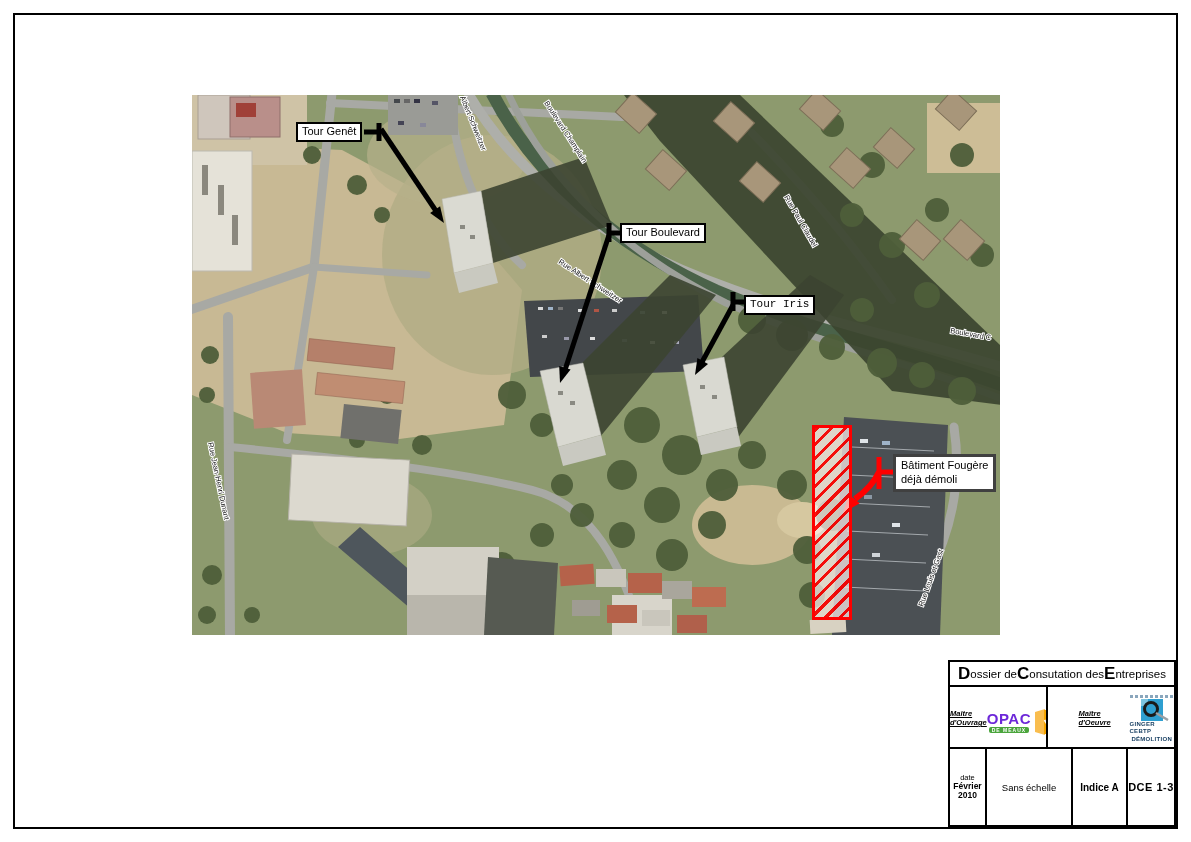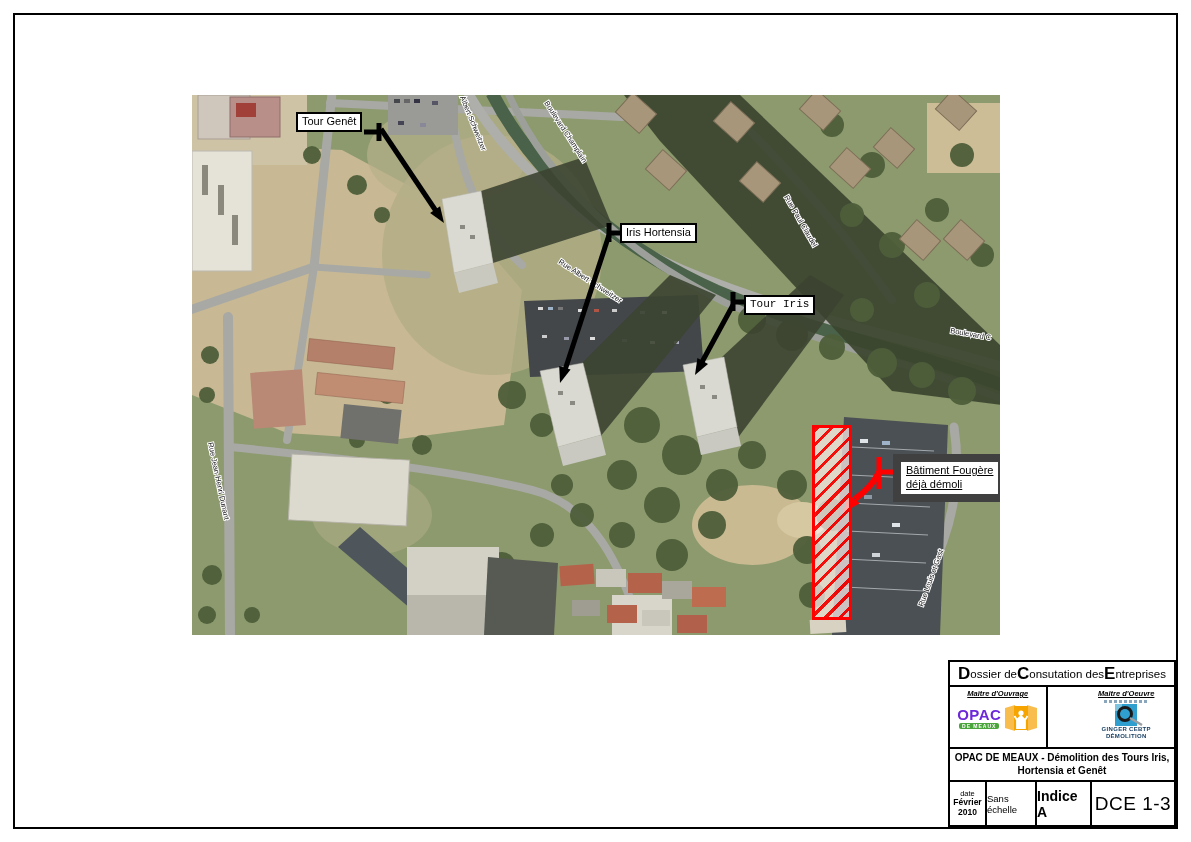--- a/index.html
+++ b/index.html
@@ -3,50 +3,50 @@
 <meta charset="utf-8">
 <style>
   html,body{margin:0;padding:0;background:#e8e8e8;}
   .page{position:relative;width:1191px;height:842px;background:#ffffff;font-family:"Liberation Sans",sans-serif;overflow:hidden;}
   .page-frame{position:absolute;left:13px;top:13px;right:13px;bottom:13px;border:2px solid #000;}
   
   .map-area{position:absolute;left:192px;top:95px;width:808px;height:540px;overflow:hidden;background:#8d9a6e;}
   .map-area svg{position:absolute;left:0;top:0;}
   .map-label{position:absolute;background:#fff;border:2px solid #000;color:#000;
              font:11px/1.25 "Liberation Sans",sans-serif;padding:1px 4px;white-space:nowrap;z-index:5;}
-  .map-label.red{border:8px solid #404040;padding:2px 5px;text-decoration:underline;}
+  .map-label.red{border:3px solid #404040;padding:2px 5px;}
   .street{font-size:7.5px;fill:#141414;stroke:#ffffff;stroke-width:2px;paint-order:stroke;font-family:"Liberation Sans",sans-serif;}
   .hatch-zone{position:absolute;left:620px;top:330px;width:34px;height:189px;border:3px solid #f00;z-index:4;
       background:repeating-linear-gradient(135deg, rgba(255,0,0,0.9) 0px, rgba(255,0,0,0.9) 3px, rgba(255,238,235,0.72) 3px, rgba(255,238,235,0.72) 10px);}
   
   .title-block{position:absolute;left:948px;top:660px;width:228px;height:167px;background:#fff;border:2px solid #000;box-sizing:border-box;display:flex;flex-direction:column;}
   .tb-header{height:23px;border-bottom:2px solid #000;display:flex;align-items:center;justify-content:center;white-space:nowrap;font-size:11.5px;color:#000;}
   .tb-header .big{font-size:17px;font-weight:bold;}
   .tb-logos{height:60px;border-bottom:2px solid #000;display:flex;}
-  .tb-logo-cell{flex:1;display:flex;flex-direction:column;align-items:center;padding-top:2px;box-sizing:border-box;overflow:hidden;}
+  .tb-logo-cell{flex:1;display:flex;flex-direction:row;align-items:center;padding-top:2px;box-sizing:border-box;overflow:hidden;}
   .tb-logo-cell+.tb-logo-cell{border-left:2px solid #000;padding-left:31px;}
   .tb-caption{font-size:7.5px;font-weight:bold;font-style:italic;text-decoration:underline;color:#000;}
   .opac-logo{display:flex;align-items:center;gap:3px;margin-top:7px;}
   .opac-text{display:flex;flex-direction:column;align-items:center;}
   .opac-name{font-size:15px;font-weight:bold;color:#6d28d9;letter-spacing:.5px;line-height:1;}
   .opac-sub{background:#4aa53c;color:#fff;font-size:5px;font-weight:bold;padding:0 3px;border-radius:2px;margin-top:1px;letter-spacing:1px;}
   .ginger-logo{display:flex;flex-direction:column;align-items:center;margin-top:1px;}
   .ginger-squiggle{width:44px;height:3px;background:repeating-linear-gradient(90deg,#8aa6bc 0 3px,transparent 3px 5px);margin:1px 0;}
   .ginger-name{font-size:6px;font-weight:bold;color:#123a5e;letter-spacing:.3px;line-height:1.2;}
   .tb-title{height:31px;border-bottom:2px solid #000;display:flex;flex-direction:column;align-items:center;justify-content:center;font-size:10px;font-weight:bold;color:#000;text-align:center;line-height:1.25;}
   .tb-sheet{height:26px;border-bottom:2px solid #000;display:flex;align-items:center;justify-content:center;font-size:13px;color:#000;}
   .tb-footer{flex:1;display:flex;}
   .tb-fcell{display:flex;align-items:center;justify-content:center;box-sizing:border-box;color:#000;}
   .tb-fcell+.tb-fcell{border-left:2px solid #000;}
   .tb-date{width:35px;flex-direction:column;justify-content:center;line-height:1.1;}
   .tb-date .lbl{font-size:7.5px;}
   .tb-date .val{font-size:8.5px;font-weight:bold;text-align:center;}
-  .tb-scale{width:50px;font-size:9.5px;}
-  .tb-indice{width:55px;font-size:14px;font-weight:bold;}
-  .tb-ref{flex:1;font-size:19px;font-weight:normal;letter-spacing:.5px;}
+  .tb-scale{width:86px;font-size:9.5px;}
+  .tb-indice{width:55px;font-size:10px;font-weight:bold;}
+  .tb-ref{flex:1;font-size:11px;font-weight:bold;letter-spacing:.5px;}
 </style>
 </head>
 <body>
 
 <div class="page">
   <div class="page-frame"></div>
 
   <div class="map-area">
     <svg width="808" height="540" viewBox="0 0 808 540">
 
@@ -272,22 +272,22 @@
 
         <path d="M687,377 L701,377" stroke="#f00" stroke-width="5"></path>
         <path d="M687,362 L687,394" stroke="#f00" stroke-width="5"></path>
         <path d="M687,377 Q680,392 663,404" stroke="#f00" stroke-width="6"></path>
         <polygon points="651,418 656.8,399.6 667.7,408.3" fill="#f00"></polygon>
       </g>
     </svg>
 
     <div class="hatch-zone"></div>
 
-    <div class="map-label" style="left:104px;top:17px;">Tour Genêt</div>
-    <div class="map-label" style="left:428px;top:128px;">Iris Hortensia</div>
+    <div class="map-label" style="left:104px;top:27px;">Tour Genêt</div>
+    <div class="map-label" style="left:428px;top:128px;">Tour Boulevard</div>
     <div class="map-label" style="left:552px;top:200px;font-family:Liberation Mono, monospace;">Tour Iris</div>
     <div class="map-label red" style="left:701px;top:359px;">
       <div>Bâtiment Fougère</div>
       <div>déjà démoli</div>
     </div>
   </div>
 
   <div class="title-block">
     <div class="tb-header">
       <span class="big">D</span>
@@ -322,24 +322,20 @@
             <rect x="6" y="0" width="22" height="22" fill="#2f9fd0"></rect>
             <rect x="6" y="0" width="7" height="7" fill="#7cc4e0"></rect>
             <circle cx="16" cy="10" r="6.5" fill="none" stroke="#1a1a1a" stroke-width="3"></circle>
             <line x1="21" y1="14" x2="33" y2="21" stroke="#9aa0a4" stroke-width="2.5"></line>
           </svg>
           <span class="ginger-name">GINGER CEBTP</span>
           <span class="ginger-name">DÉMOLITION</span>
         </div>
       </div>
     </div>
-    <div class="tb-title">
-      <span>OPAC DE MEAUX - Démolition des Tours Iris,</span>
-      <span>Hortensia et Genêt</span>
-    </div>
     <div class="tb-footer">
       <div class="tb-fcell tb-date">
         <span class="lbl">date</span>
         <span class="val">Février 2010</span>
       </div>
       <div class="tb-fcell tb-scale">Sans échelle</div>
       <div class="tb-fcell tb-indice">Indice A</div>
       <div class="tb-fcell tb-ref">DCE 1-3</div>
     </div>
   </div>

